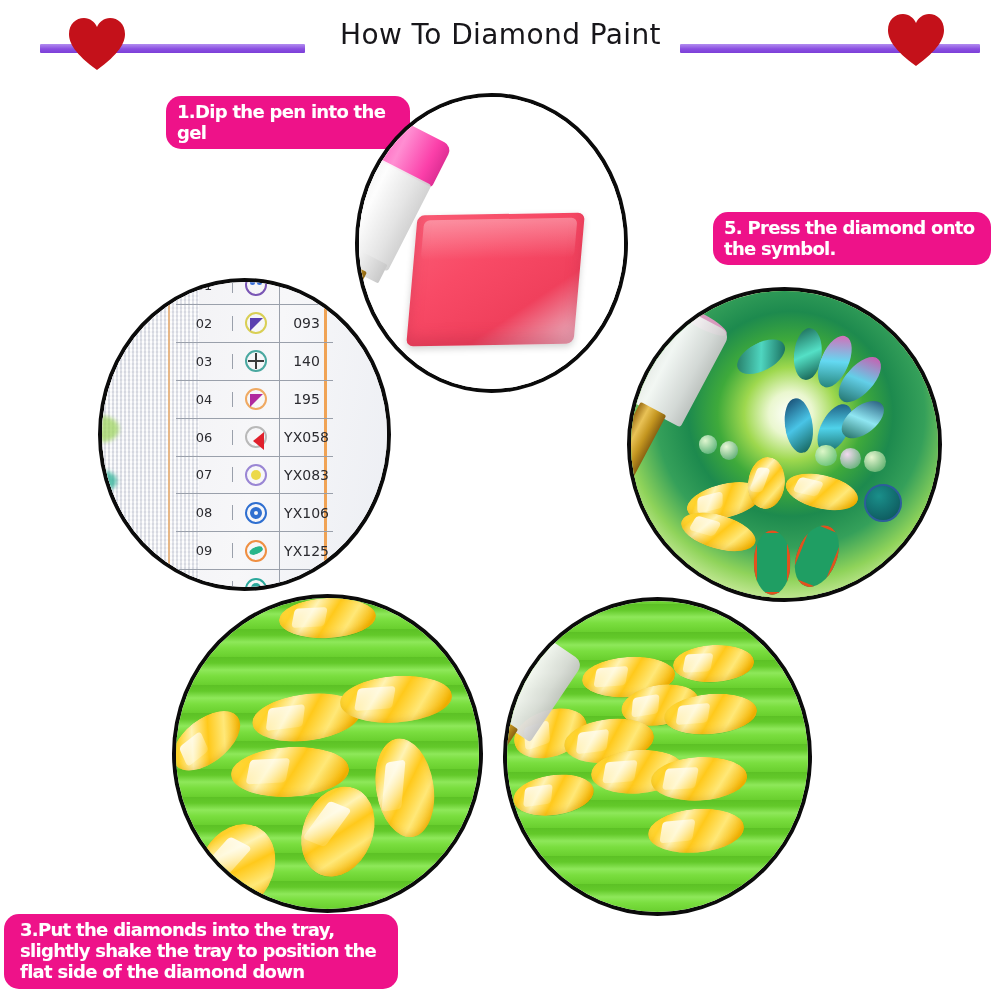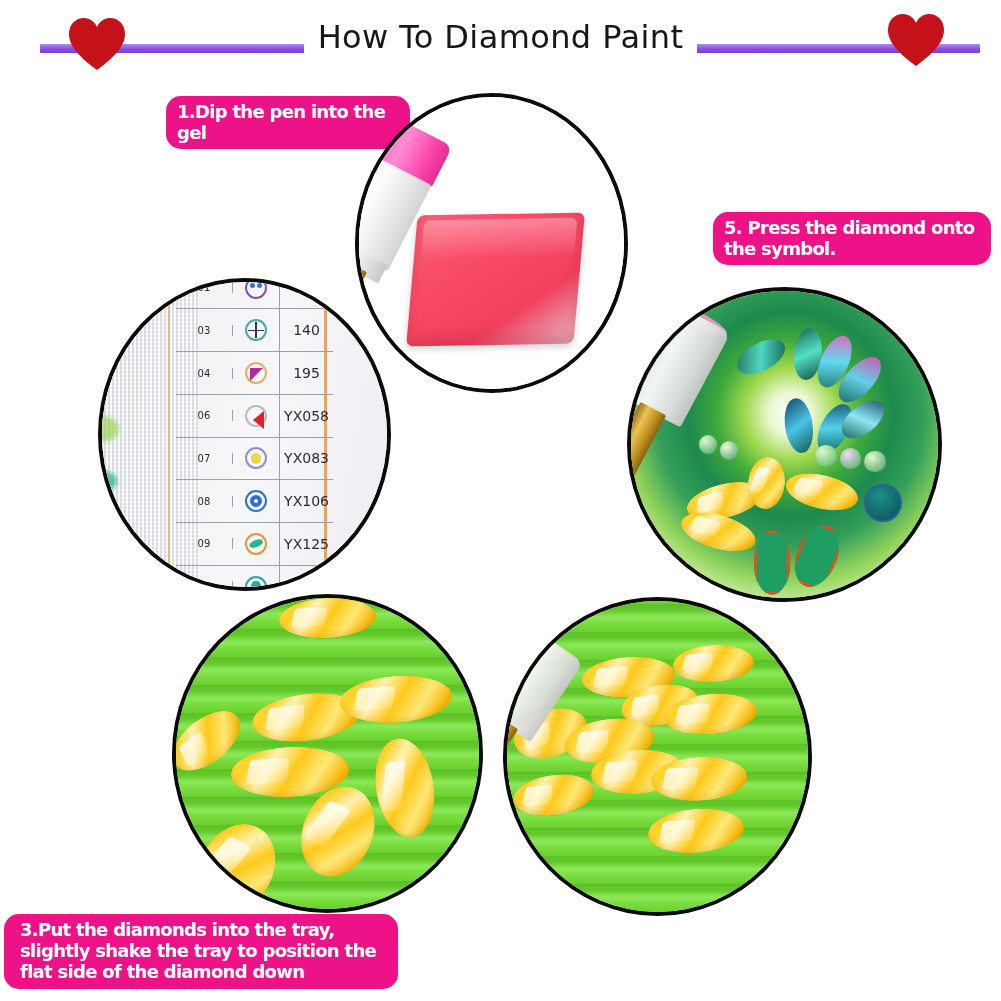--- a/index.html
+++ b/index.html
@@ -22,21 +22,21 @@
   .hdr-line.right{left:680px; top:44px; width:300px;}
 
   .heart{position:absolute;width:60px;height:56px;}
   .heart.left {left:67px;  top:16px;}
   .heart.right{left:886px; top:12px;}
 
   .page-title{
     position:absolute;left:0;top:18px;width:1001px;
     text-align:center;
     font-family:"DejaVu Sans", sans-serif;
-    font-size:32px;font-weight:400;letter-spacing:.4px;
+    font-size:28px;font-weight:400;letter-spacing:.4px;
     color:#17161a;
     white-space:nowrap;
   }
   .page-title span{background:#fff;padding:0 14px;}
 
   
   .plabel{
     position:absolute;
     background:#ee1289;
     color:#ffffff;
@@ -124,21 +124,21 @@
     position:absolute;left:26%;top:-5%;width:55%;height:112%;
     display:flex;flex-direction:column;
   }
   .trow{
     flex:1;display:flex;align-items:center;
     border-bottom:1.4px solid #9aa0ab;
   }
   .tc-num{
     width:36%;text-align:center;
     font-family:"DejaVu Sans", sans-serif;
-    font-size:10px;color:#2b2b30;font-weight:400;
+    font-size:13px;color:#2b2b30;font-weight:400;
     border-right:1.4px solid #9aa0ab;
   }
   .tc-sym{
     width:30%;display:flex;align-items:center;justify-content:center;
     border-right:1.4px solid #9aa0ab;height:100%;
   }
   .tc-code{
     width:34%;text-align:center;
     font-family:"DejaVu Sans", sans-serif;
     font-size:14px;color:#2b2b30;
@@ -233,20 +233,29 @@
       <div class="tbl" id="chart-table">
           <div class="trow">
             <div class="tc-num">01</div>
             <div class="tc-sym">
               <div class="sym" style="border: 2px solid rgb(122, 86, 181);">
                 <div style="position:absolute;left:16%;top:22%;width:28%;height:28%;border-radius:50%;background:#3a6fd8;"></div>
                 <div style="position:absolute;left:55%;top:22%;width:28%;height:28%;border-radius:50%;background:#3a6fd8;"></div>
               </div>
             </div>
             <div class="tc-code">030</div>
+          </div>
+          <div class="trow">
+            <div class="tc-num">02</div>
+            <div class="tc-sym">
+              <div class="sym" style="border: 2px solid rgb(217, 207, 85);">
+                <div style="position:absolute;left:18%;top:20%;width:0;height:0;border-left:13px solid #5a3fb0;border-bottom:13px solid transparent;border-top:0;"></div>
+              </div>
+            </div>
+            <div class="tc-code">093</div>
           </div>
           <div class="trow">
             <div class="tc-num">03</div>
             <div class="tc-sym">
               <div class="sym" style="border: 2px solid rgb(74, 168, 160);">
                 <div style="position:absolute;left:46%;top:6%;width:8%;height:88%;background:#3b3b3b;"></div>
                 <div style="position:absolute;left:6%;top:46%;width:88%;height:8%;background:#3b3b3b;"></div>
               </div>
             </div>
             <div class="tc-code">140</div>

